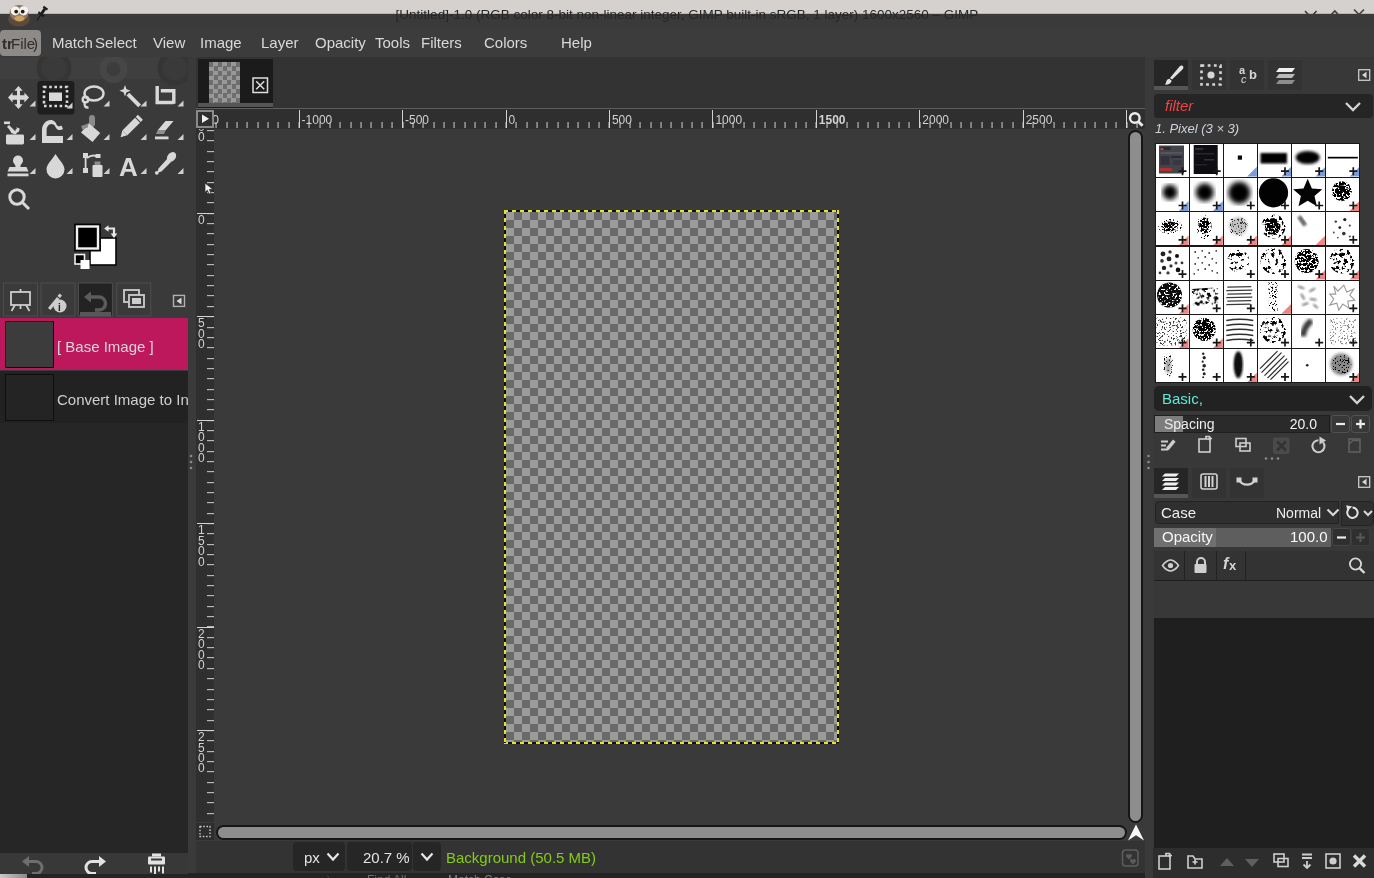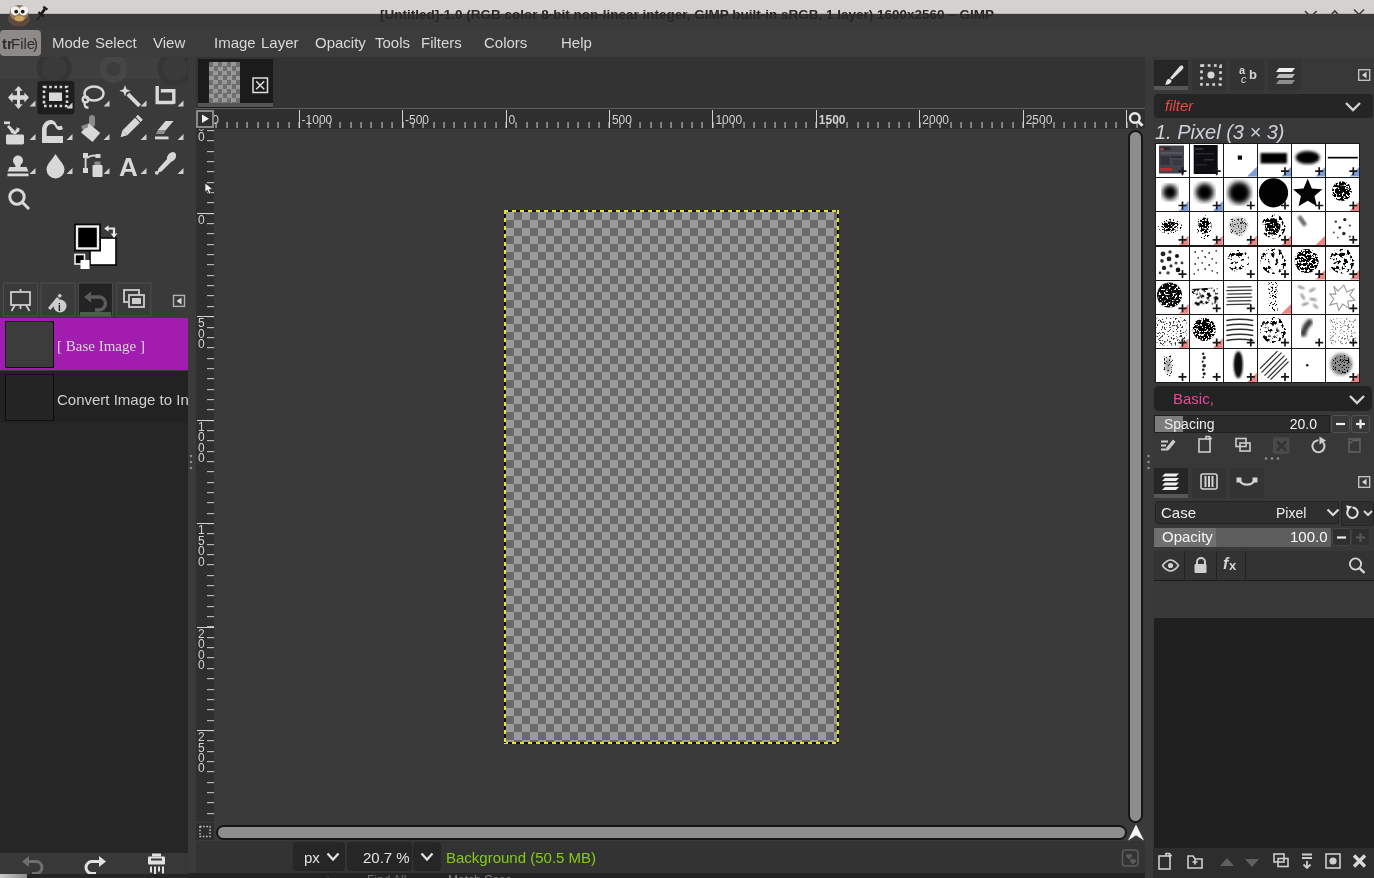--- a/index.html
+++ b/index.html
@@ -1,20 +1,20 @@
 <!DOCTYPE html>
 <html><head><meta charset="utf-8">
 <style>
 html,body{margin:0;padding:0;background:#3a3a3a;width:1374px;height:878px;overflow:hidden;
 font-family:"Liberation Sans",sans-serif;}
 *{box-sizing:border-box;}
 .abs{position:absolute;}
 #win{position:relative;width:1374px;height:878px;background:#3a3a3a;}
 
-#titlebar{left:0;top:0;width:1374px;height:14px;background:#d5d1cf;border-bottom:1px solid #b9b5b3;font-weight:bold;}
+#titlebar{left:0;top:0;width:1374px;height:14px;background:#d5d1cf;border-bottom:1px solid #b9b5b3;}
 #title{width:100%;text-align:center;top:7px;font-size:13.5px;color:#272727;}
 
 #menubar{left:0;top:29px;width:1374px;height:28px;background:#3c3c3c;}
 .mi{position:absolute;top:5px;font-size:15px;color:#d9d9d9;}
 
 #ldock{left:0;top:57px;width:188px;height:821px;background:#3a3a3a;}
 
 .hrow{left:0;width:188px;height:52px;overflow:hidden;}
 .hthumb{left:5px;top:3px;width:49px;height:47px;border:1px solid #0e0e0e;}
 .htext{left:57px;font-size:15px;color:#d8d8d8;white-space:nowrap;}
@@ -39,21 +39,21 @@
 .combo{position:absolute;background:#262626;border-radius:4px;top:1px;height:29px;}
 .cotext{position:absolute;top:7px;font-size:15px;color:#e3e3e3;}
 #stattext{left:250px;top:8px;font-size:15px;color:#84cc16;position:absolute;}
 #bstrip{left:188px;top:873px;width:957px;height:5px;background:#232323;}
 
 #rdock{left:1153px;top:57px;width:221px;height:821px;background:#383838;}
 .rtab{position:absolute;width:34px;height:30px;background:#333333;}
 .rtabactive{background:#262626;}
 .runder{position:absolute;height:4px;background:#565656;}
 #filterbox{left:1px;top:37px;width:219px;height:24px;background:#252525;border-radius:4px;}
-#pixellabel{left:2px;top:64px;font-size:20px;font-style:italic;color:#ccd2da;}
+#pixellabel{left:2px;top:64px;font-size:13px;font-style:italic;color:#ccd2da;}
 #basicbox{left:1px;top:329px;width:218px;height:25px;background:#222222;border-radius:5px;}
 .sbtn{position:absolute;width:19px;height:18px;background:#383838;border:1px solid #515151;border-radius:3px;}
 
 #modebox{left:2px;top:444px;width:184px;height:23px;background:#2f2f2f;border-radius:4px 0 0 4px;border:1px solid #232323;}
 #opac{left:1px;top:471px;width:177px;height:19px;background:#5e5e5e;}
 #lhdr{left:1px;top:494px;width:220px;height:30px;background:#333333;border-bottom:1px solid #1d1d1d;}
 #lrow{left:1px;top:524px;width:220px;height:37px;background:#383838;}
 #lempty{left:1px;top:561px;width:220px;height:230px;background:#1f1f1f;}
 #lbot{left:0px;top:791px;width:221px;height:30px;background:#2d2d2d;}
 text{font-family:"Liberation Sans",sans-serif;}
@@ -81,24 +81,24 @@
  </svg>
  <svg class="abs" style="left:1304px;top:7px" width="66" height="15" fill="none" stroke="#3d3d3d" stroke-width="1.6">
   <polyline points="1,4 6.8,10 12.6,4"></polyline>
   <polyline points="25,10 30.8,4 36.6,10"></polyline>
   <line x1="50" y1="2.5" x2="60" y2="12.5"></line>
   <line x1="60" y1="2.5" x2="50" y2="12.5"></line>
  </svg>
 </div>
 <div class="abs" id="menubar">
  <span class="mi" style="left:12px">File</span>
- <span class="mi" style="left:52px">Mode</span>
+ <span class="mi" style="left:52px">Match</span>
  <span class="mi" style="left:95px">Select</span>
  <span class="mi" style="left:153px">View</span>
- <span class="mi" style="left:214px">Image</span>
+ <span class="mi" style="left:200px">Image</span>
  <span class="mi" style="left:261px">Layer</span>
  <span class="mi" style="left:315px">Opacity</span>
  <span class="mi" style="left:375px">Tools</span>
  <span class="mi" style="left:421px">Filters</span>
  <span class="mi" style="left:484px">Colors</span>
  <span class="mi" style="left:561px">Help</span>
  <div class="abs" style="left:0px;top:1px;width:41px;height:26px;background:#8d8a87;border-radius:4px;color:#2e2e2e;font-size:15px;">
    <span style="position:absolute;left:2px;top:5px;font-weight:bold;">tr</span>
         <span style="position:absolute;left:11px;top:5px;font-size:15px;">File</span>
         <span style="position:absolute;left:33px;top:5px;">)</span>
@@ -245,21 +245,21 @@
   <polygon points="91,234.5 91,245.5 84,240" fill="#5c5c5c"></polygon>
   <g fill="none" stroke="#cdcdcd" stroke-width="1.8">
    <rect x="124" y="233" width="15" height="12" fill="#3a3a3a"></rect>
    <rect x="129" y="238" width="15" height="12" fill="#3a3a3a"></rect>
    <rect x="132" y="241" width="9" height="6" fill="#cdcdcd" stroke="none"></rect>
   </g>
   <rect x="173.5" y="238.4" width="11" height="11" fill="#3a3a3a" stroke="#b0b0b0" stroke-width="1.4"></rect>
   <polygon points="181.5,240.5 181.5,247.5 176.5,244" fill="#d8d8d8"></polygon>
  </g>
 </svg>
-<div class="abs hrow" style="top:261px;background:#a21caf;font-family:Liberation Serif, serif;">
+<div class="abs hrow" style="top:261px;background:#be185d;">
   <div class="abs hthumb" style="background:#3c3c3c;"></div>
   <span class="abs htext" style="top:20px;">[ Base Image ]</span>
 </div>
 <div class="abs hrow" style="top:313.5px;background:#222222;">
   <div class="abs hthumb" style="background:#242424;"></div>
   <span class="abs htext" style="top:20px;color:#cfcfcf;">Convert Image to Ind</span>
 </div>
 <div class="abs" style="left:0;top:366px;width:188px;height:430px;background:#262626;"></div>
 <div class="abs" style="left:0;top:796px;width:188px;height:21px;background:#383838;">
   <svg width="188" height="21" viewBox="0 1.5 188 21">
@@ -803,21 +803,21 @@
           <line x1="0" y1="34.3" x2="205" y2="34.3"></line>
           <line x1="0" y1="68.6" x2="205" y2="68.6"></line>
     <line x1="0" y1="102.9" x2="205" y2="102.9"></line>
           <line x1="0" y1="137.1" x2="205" y2="137.1"></line>
           <line x1="0" y1="171.4" x2="205" y2="171.4"></line>
     <line x1="0" y1="205.7" x2="205" y2="205.7"></line>
           <line x1="0" y1="239.4" x2="205" y2="239.4"></line>
    </g>
   </svg>
   <div class="abs" id="basicbox">
-        <span style="position:absolute;left:19px;top:4px;color:#ec4899;font-size:15px;">Basic,</span>
+        <span style="position:absolute;left:8px;top:4px;color:#5eead4;font-size:15px;">Basic,</span>
    <svg class="abs" style="left:194px;top:8px" width="18" height="12">
           <polyline points="2,2 9,9 16,2" fill="none" stroke="#d2d2d2" stroke-width="2.4"></polyline>
         </svg>
   </div>
   <div class="abs" style="left:1px;top:358px;width:176px;height:18px;background:#2a2a2a;border:1px solid #1f1f1f;">
     <div class="abs" style="left:0;top:0;width:28px;height:16px;background:#7d7d7d;"></div>
     <span style="position:absolute;left:9px;top:0px;color:#ececec;font-size:14px;">Spacing</span>
     <span style="position:absolute;right:12px;top:0px;color:#f2f2f2;font-size:14px;">20.0</span>
   </div>
   <div class="abs sbtn" style="left:177.5px;top:358px;"><svg width="17" height="16">
@@ -876,21 +876,21 @@
     <rect x="6.5" y="9.5" width="5" height="5" fill="#d2d2d2"></rect>
     <rect x="22.5" y="9.5" width="5" height="5" fill="#d2d2d2"></rect>
    </g>
   </svg>
   <svg class="abs" style="left:205px;top:419px" width="13" height="12">
         <rect x="0.7" y="0.7" width="11" height="10.6" fill="none" stroke="#c9c9c9" stroke-width="1.3"></rect>
         <polygon points="8.5,2.7 8.5,9.3 4,6" fill="#d8d8d8"></polygon>
       </svg>
   <div class="abs" id="modebox">
         <span style="position:absolute;left:5px;top:2px;color:#ededed;font-size:15px;">Case</span>
-        <span style="position:absolute;left:120px;top:3px;color:#ededed;font-size:14px;">Pixel</span>
+        <span style="position:absolute;left:120px;top:3px;color:#ededed;font-size:14px;">Normal</span>
    <svg class="abs" style="left:170px;top:6px" width="15" height="11">
           <polyline points="1.5,1.5 7,7 12.5,1.5" fill="none" stroke="#d8d8d8" stroke-width="2.2"></polyline>
         </svg>
   </div>
   <div class="abs" style="left:188px;top:444px;width:33px;height:25px;background:#2f2f2f;border:1px solid #232323;border-radius:0 4px 4px 0;">
    <svg width="33" height="23">
     <path d="M10.5 5.5a5.2 5.2 0 1 1-4 1.8" fill="none" stroke="#e2e2e2" stroke-width="2"></path>
     <polygon points="4.2,3.2 10.2,4.4 5.4,9.2" fill="#e2e2e2"></polygon>
     <polyline points="22,9 26,13 30,9" fill="none" stroke="#d8d8d8" stroke-width="2"></polyline>
    </svg>

